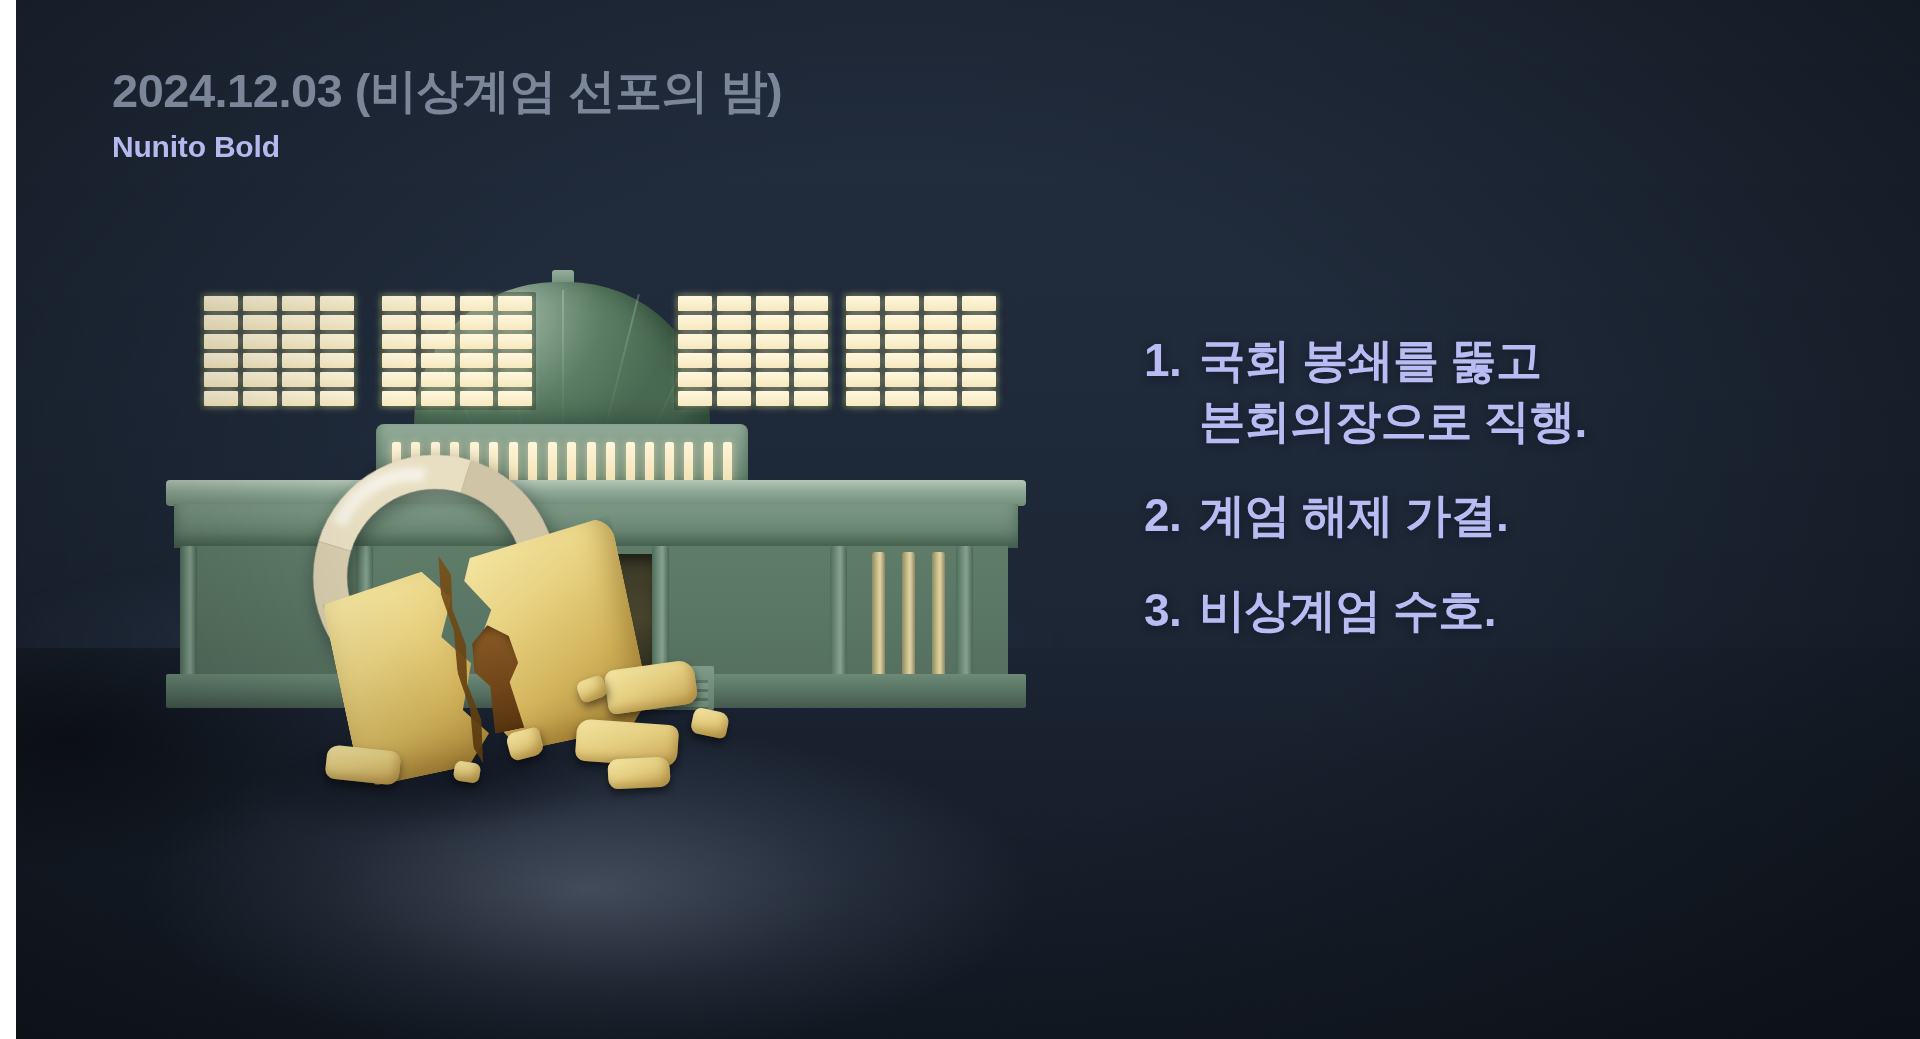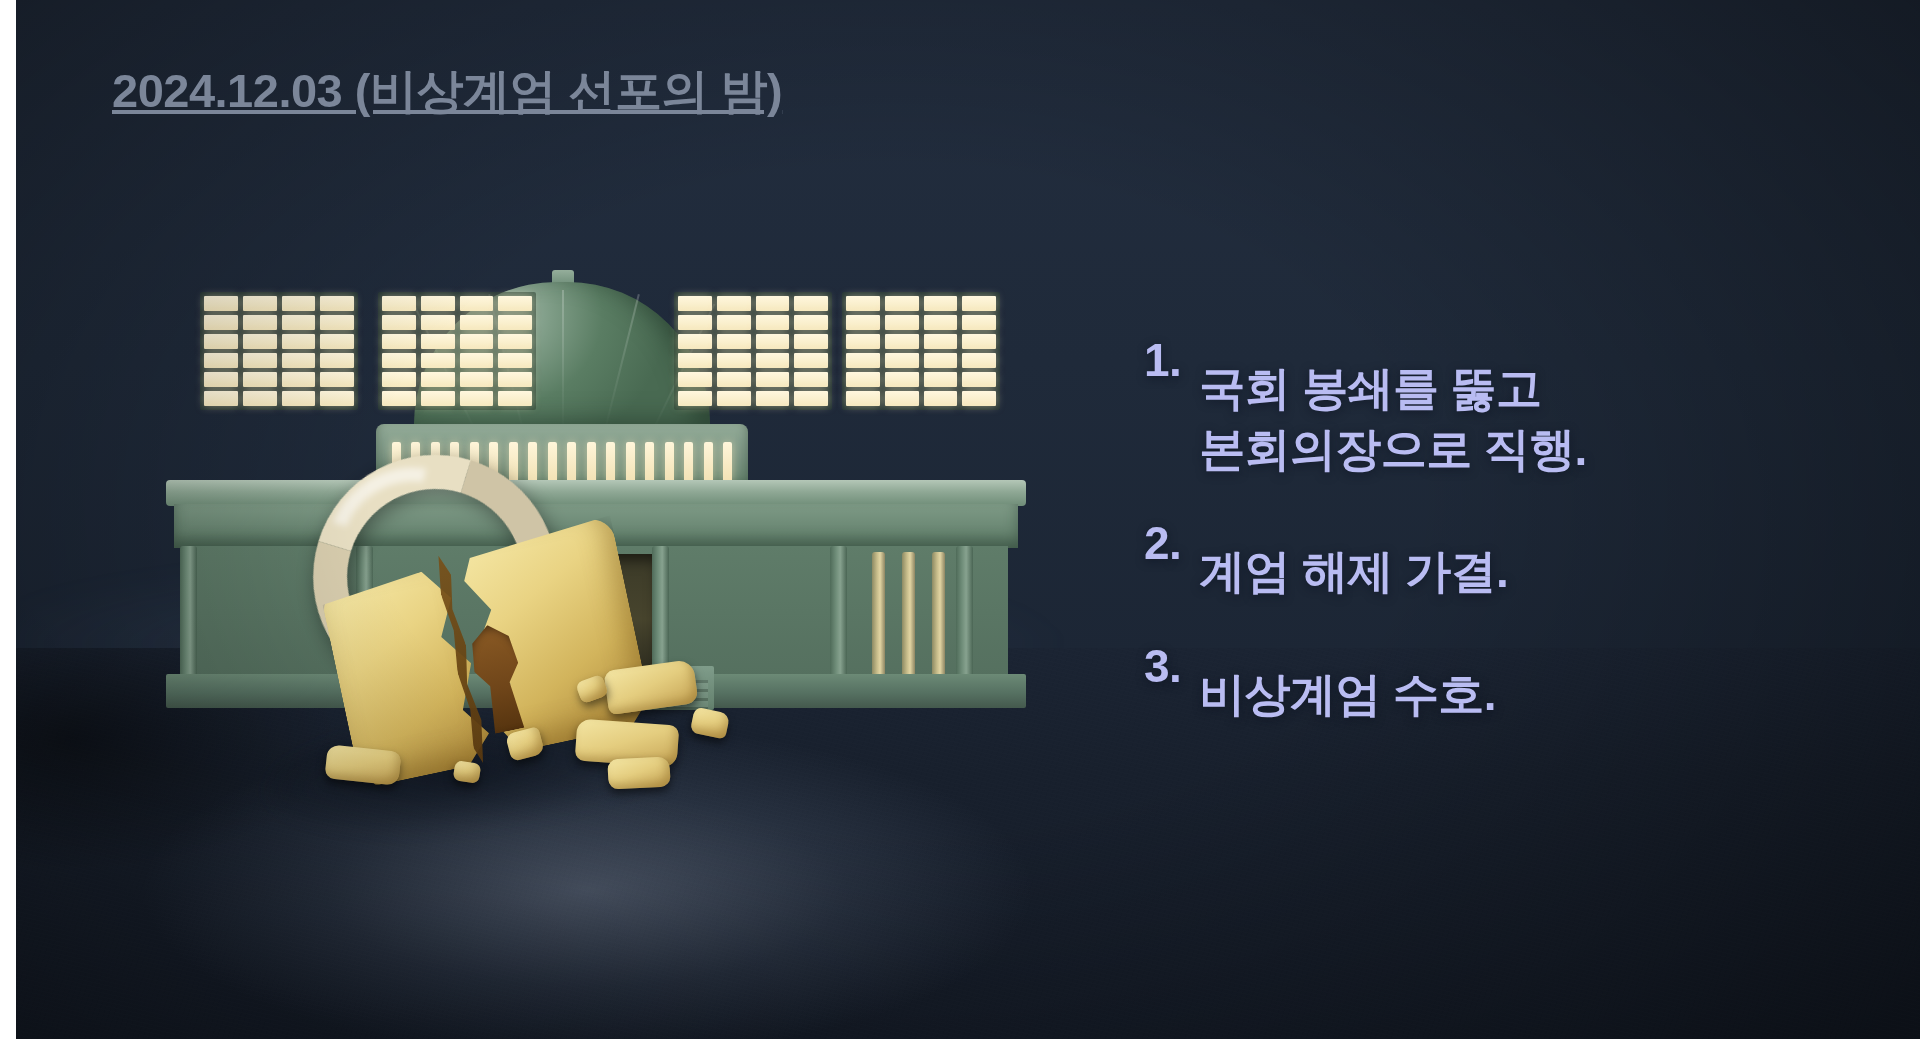--- a/index.html
+++ b/index.html
@@ -315,21 +315,20 @@
     z-index: 6;
   }
   .slide-title {
     margin: 0;
     font-size: 47px;
     font-weight: 700;
     letter-spacing: -0.5px;
     color: #7b8699;
     line-height: 1.22;
     white-space: nowrap;
-    text-decoration: underline;
   }
   .slide-subtitle {
     margin: 10px 0 0 0;
     font-size: 30px;
     font-weight: 700;
     letter-spacing: -0.2px;
     color: #b4b9ee;
     line-height: 1.2;
     white-space: nowrap;
   }
@@ -352,21 +351,20 @@
     margin-bottom: 34px;
     text-shadow: 0 2px 10px rgba(10,14,30,.55);
   }
   .point-num {
     flex: 0 0 auto;
     margin-right: 18px;
   }
   .point-text {
     flex: 1 1 auto;
     white-space: pre-line;
-    margin-top: 28px;
   }
 </style>
 </head>
 <body>
 
 <div class="slide-frame">
   <div class="slide">
 
     <div class="backdrop"></div>
     <div class="backwall"></div>
@@ -579,20 +577,21 @@
     <div class="chunk c4"></div>
     <div class="chunk c5"></div>
     <div class="chunk c6"></div>
     <div class="chunk c7"></div>
     <div class="chunk c8"></div>
 
     <div class="vignette"></div>
 
     <div class="title-block">
       <h1 class="slide-title">2024.12.03 (비상계엄 선포의 밤)</h1>
+      <p class="slide-subtitle">Nunito Bold</p>
     </div>
 
     <div class="points">
       <div class="point">
         <span class="point-num">1.</span>
         <span class="point-text">국회 봉쇄를 뚫고
 본회의장으로 직행.</span>
       </div>
       <div class="point">
         <span class="point-num">2.</span>

